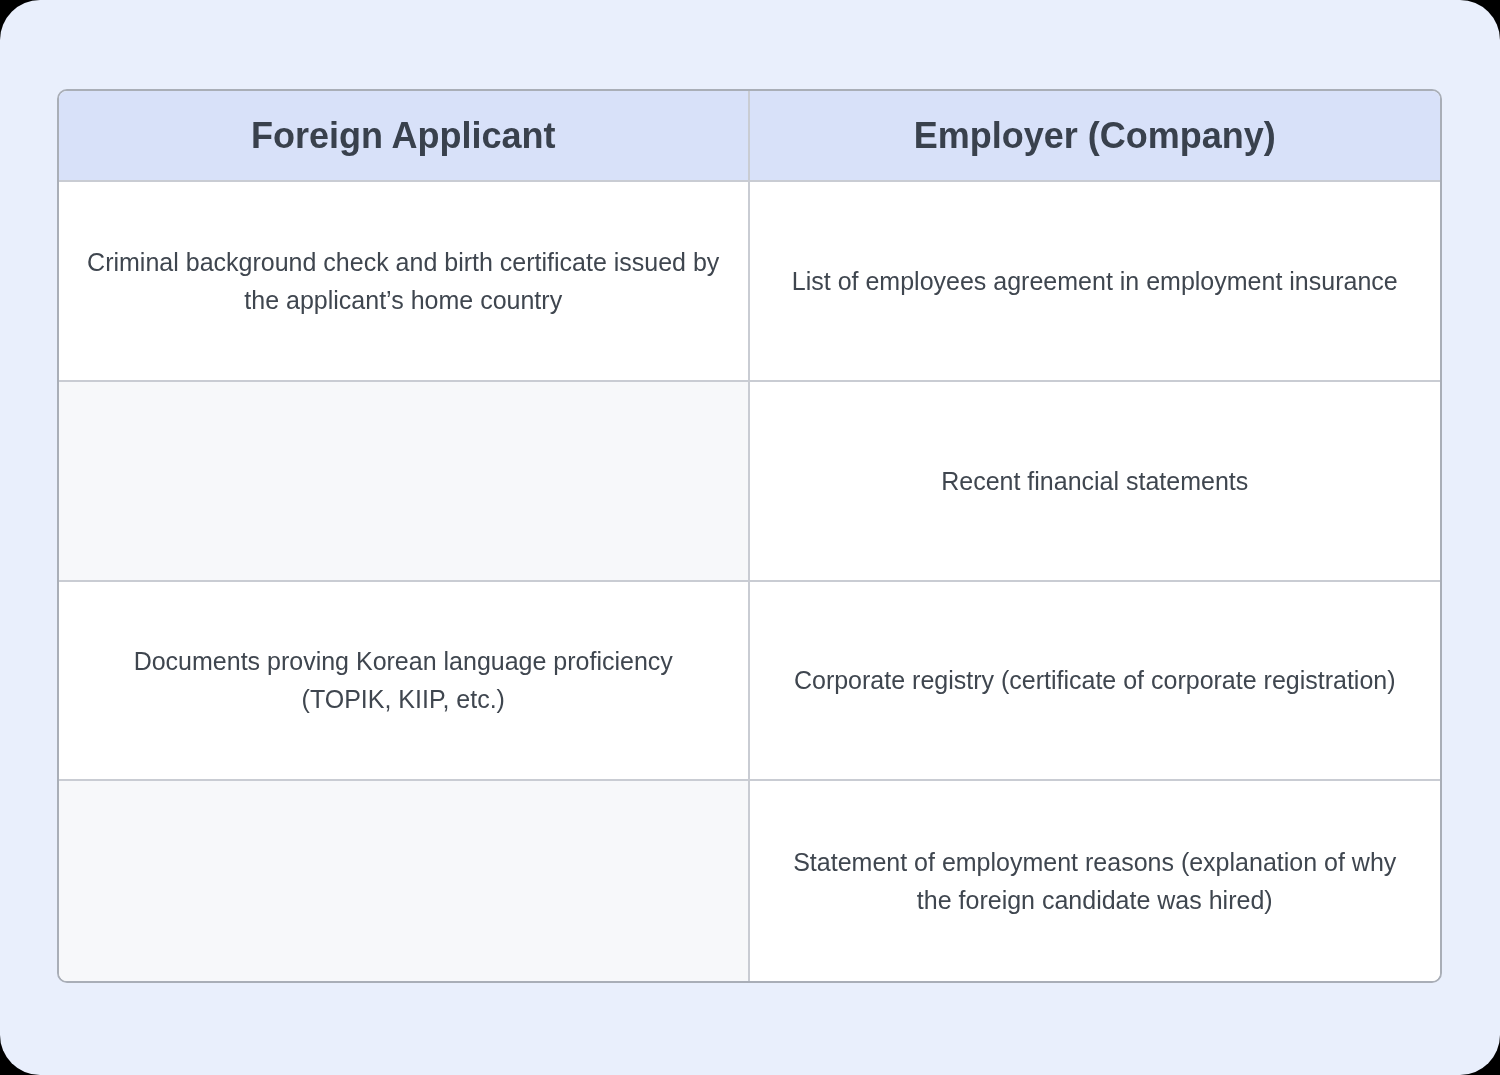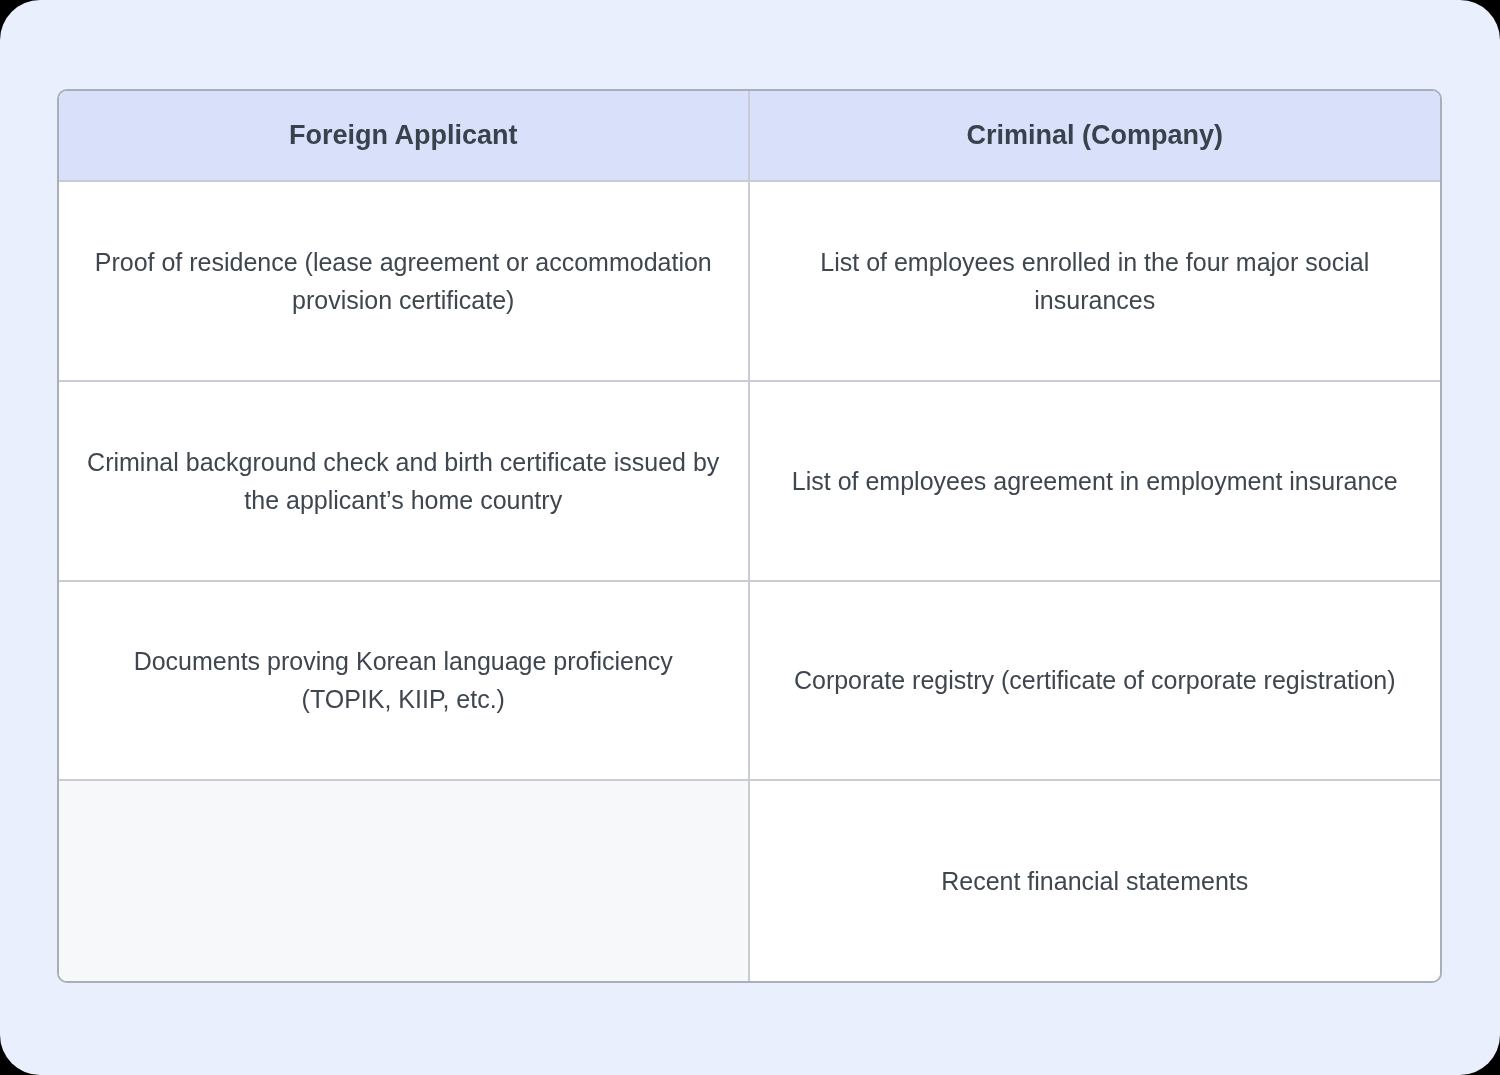--- a/index.html
+++ b/index.html
@@ -42,21 +42,21 @@
     text-align: center;
     padding: 10px 28px;
     box-sizing: border-box;
   }
   .doc-table th:first-child, .doc-table td:first-child {
     border-right: 2px solid var(--inner-border, #c9ccd3);
   }
   .doc-table thead th {
     background: var(--header-bg, #d8e1f9);
     color: var(--header-text, #39414d);
-    font-size: 27px;
+    font-size: 36px;
     font-weight: bold;
     border-bottom: 2px solid var(--inner-border, #c9ccd3);
     height: 91px;
   }
   .doc-table tbody td {
     background: var(--cell-bg, #ffffff);
     color: var(--body-text, #3f464f);
     font-size: 25px;
     line-height: 1.52;
     height: 98px;
@@ -70,36 +70,36 @@
 </style>
 </head>
 <body>
 
 <div class="page">
   <div class="table-wrap">
     <table class="doc-table">
       <thead>
         <tr>
           <th>Foreign Applicant</th>
-          <th>Criminal (Company)</th>
+          <th>Employer (Company)</th>
         </tr>
       </thead>
       <tbody>
         <tr>
-          <td>Proof of residence (lease agreement or accommodation provision certificate)</td>
-          <td>List of employees enrolled in the four major social insurances</td>
+          <td>Criminal background check and birth certificate issued by the applicant’s home country</td>
+          <td>List of employees agreement in employment insurance</td>
         </tr>
         <tr>
-          <td>Criminal background check and birth certificate issued by the applicant’s home country</td>
-          <td>List of employees agreement in employment insurance</td>
+          <td class="empty"></td>
+          <td>Recent financial statements</td>
         </tr>
         <tr>
           <td>Documents proving Korean language proficiency (TOPIK, KIIP, etc.)</td>
           <td>Corporate registry (certificate of corporate registration)</td>
         </tr>
         <tr>
           <td class="empty"></td>
-          <td>Recent financial statements</td>
+          <td>Statement of employment reasons (explanation of why the foreign candidate was hired)</td>
         </tr>
       </tbody>
     </table>
   </div>
 </div>
 
 </body></html>

